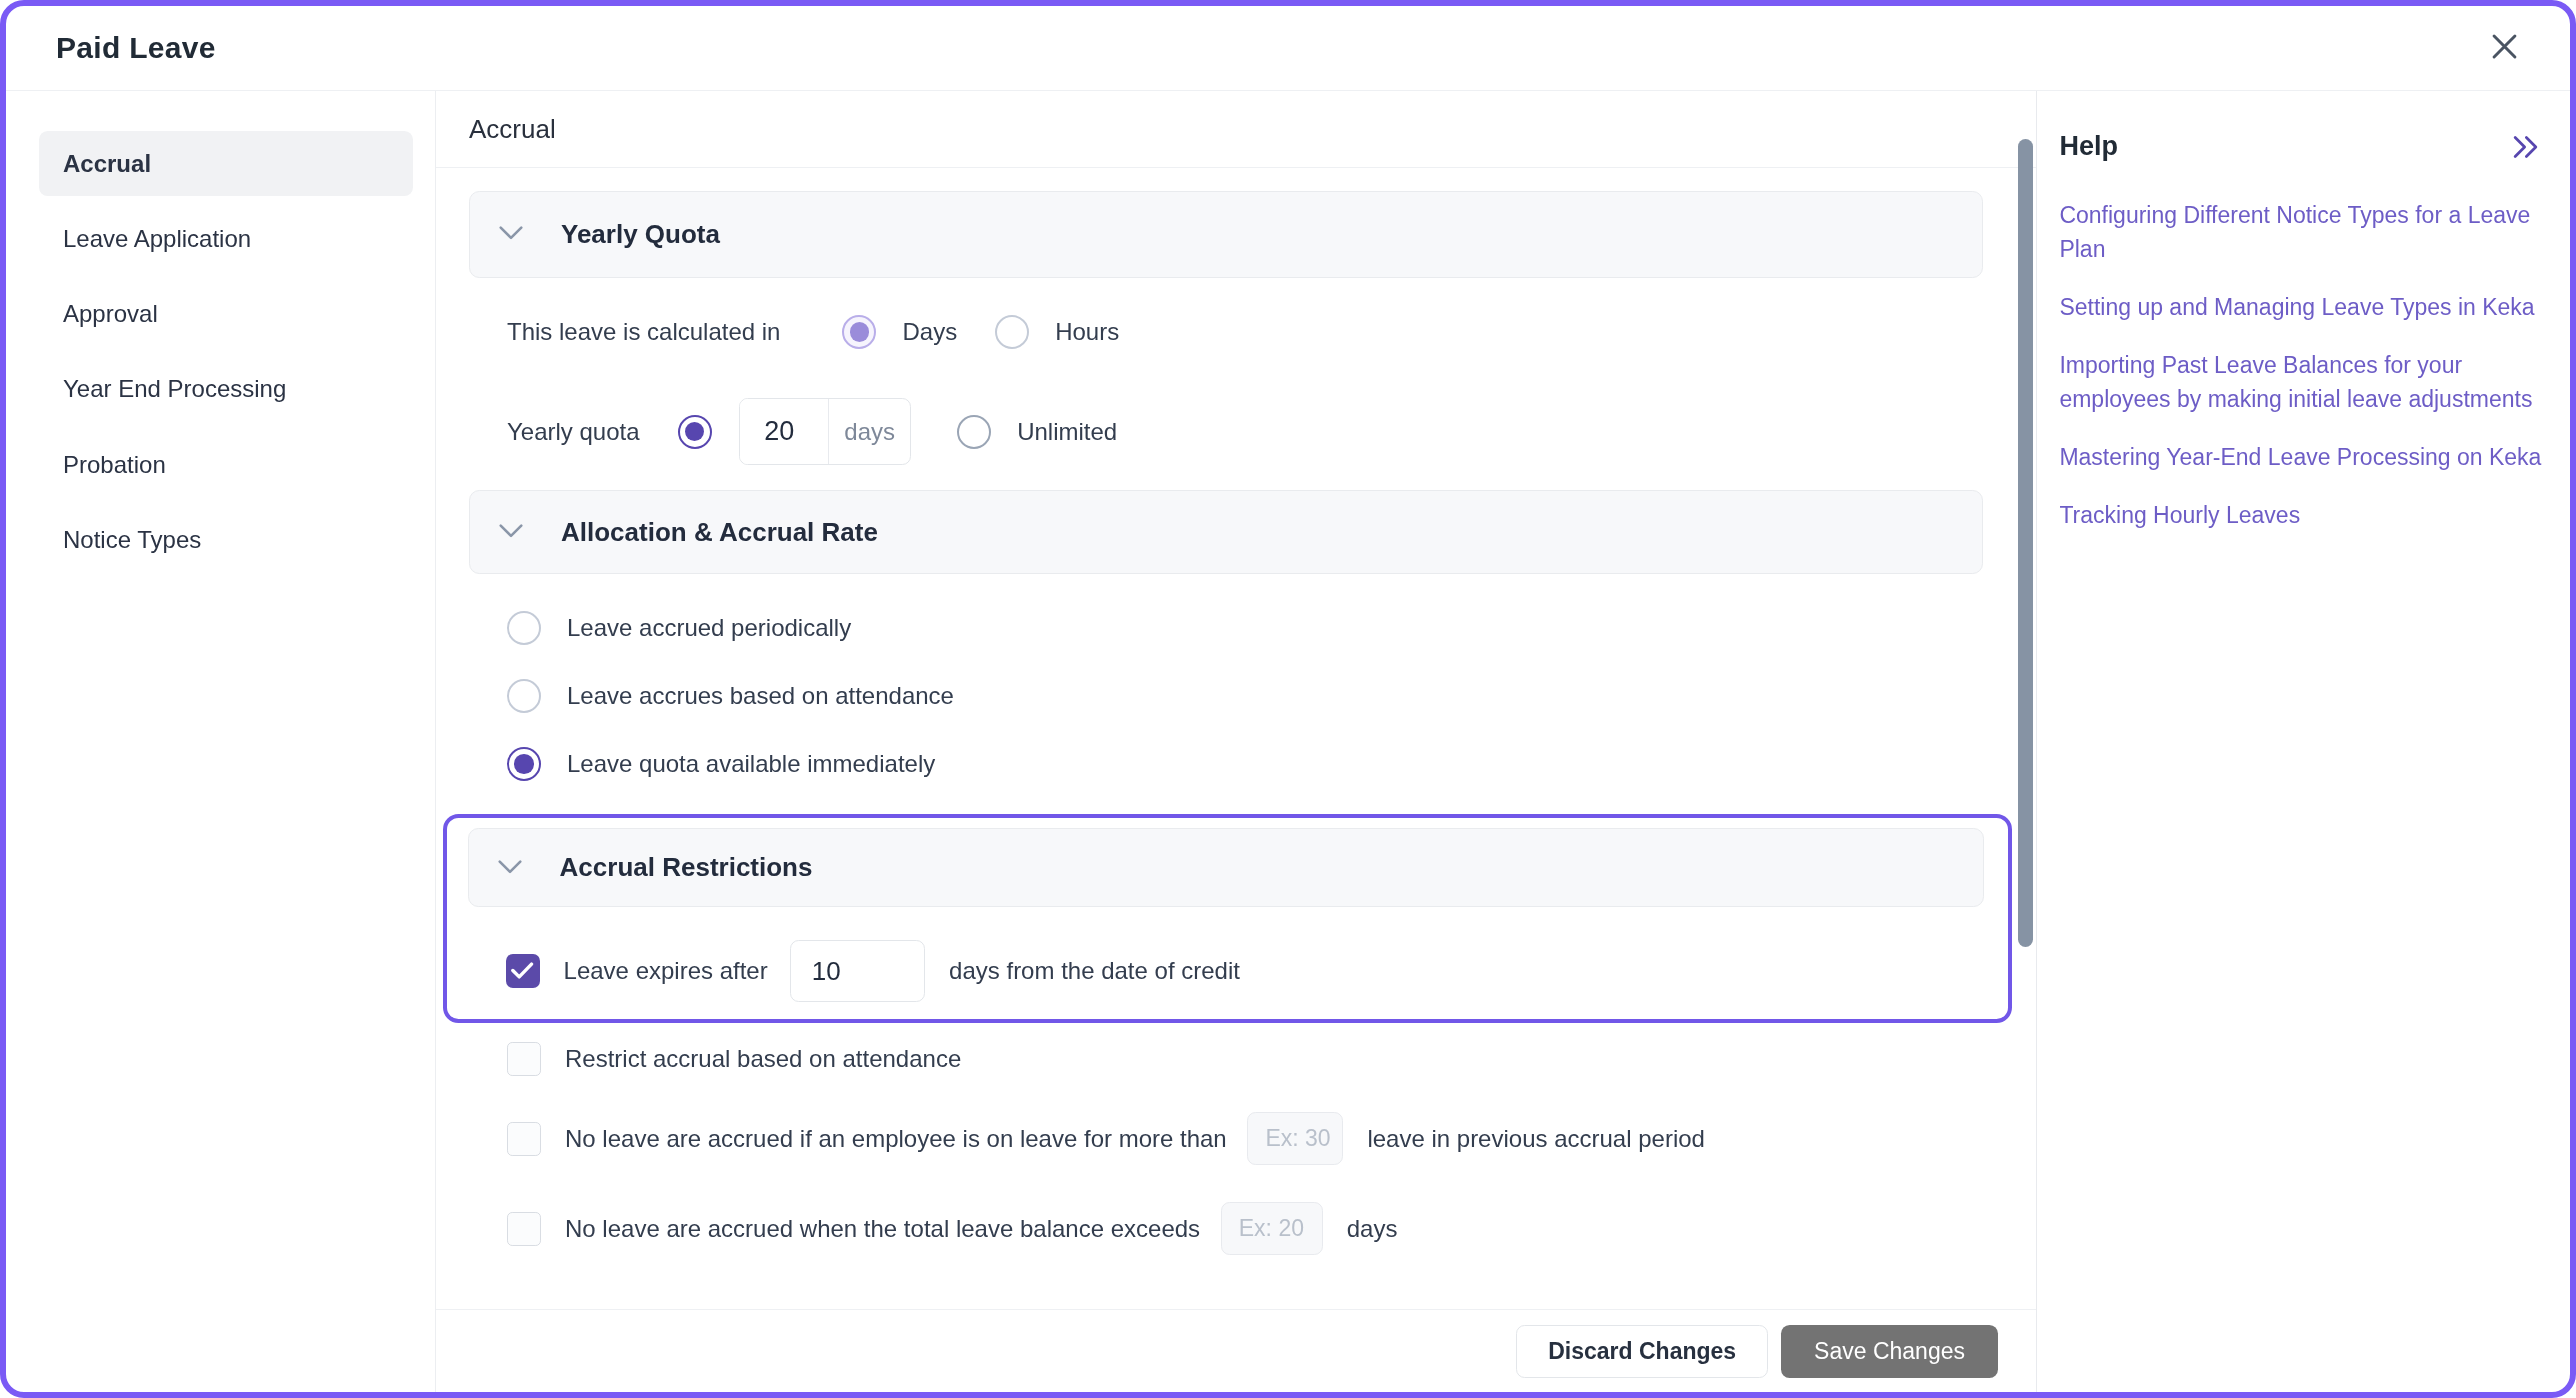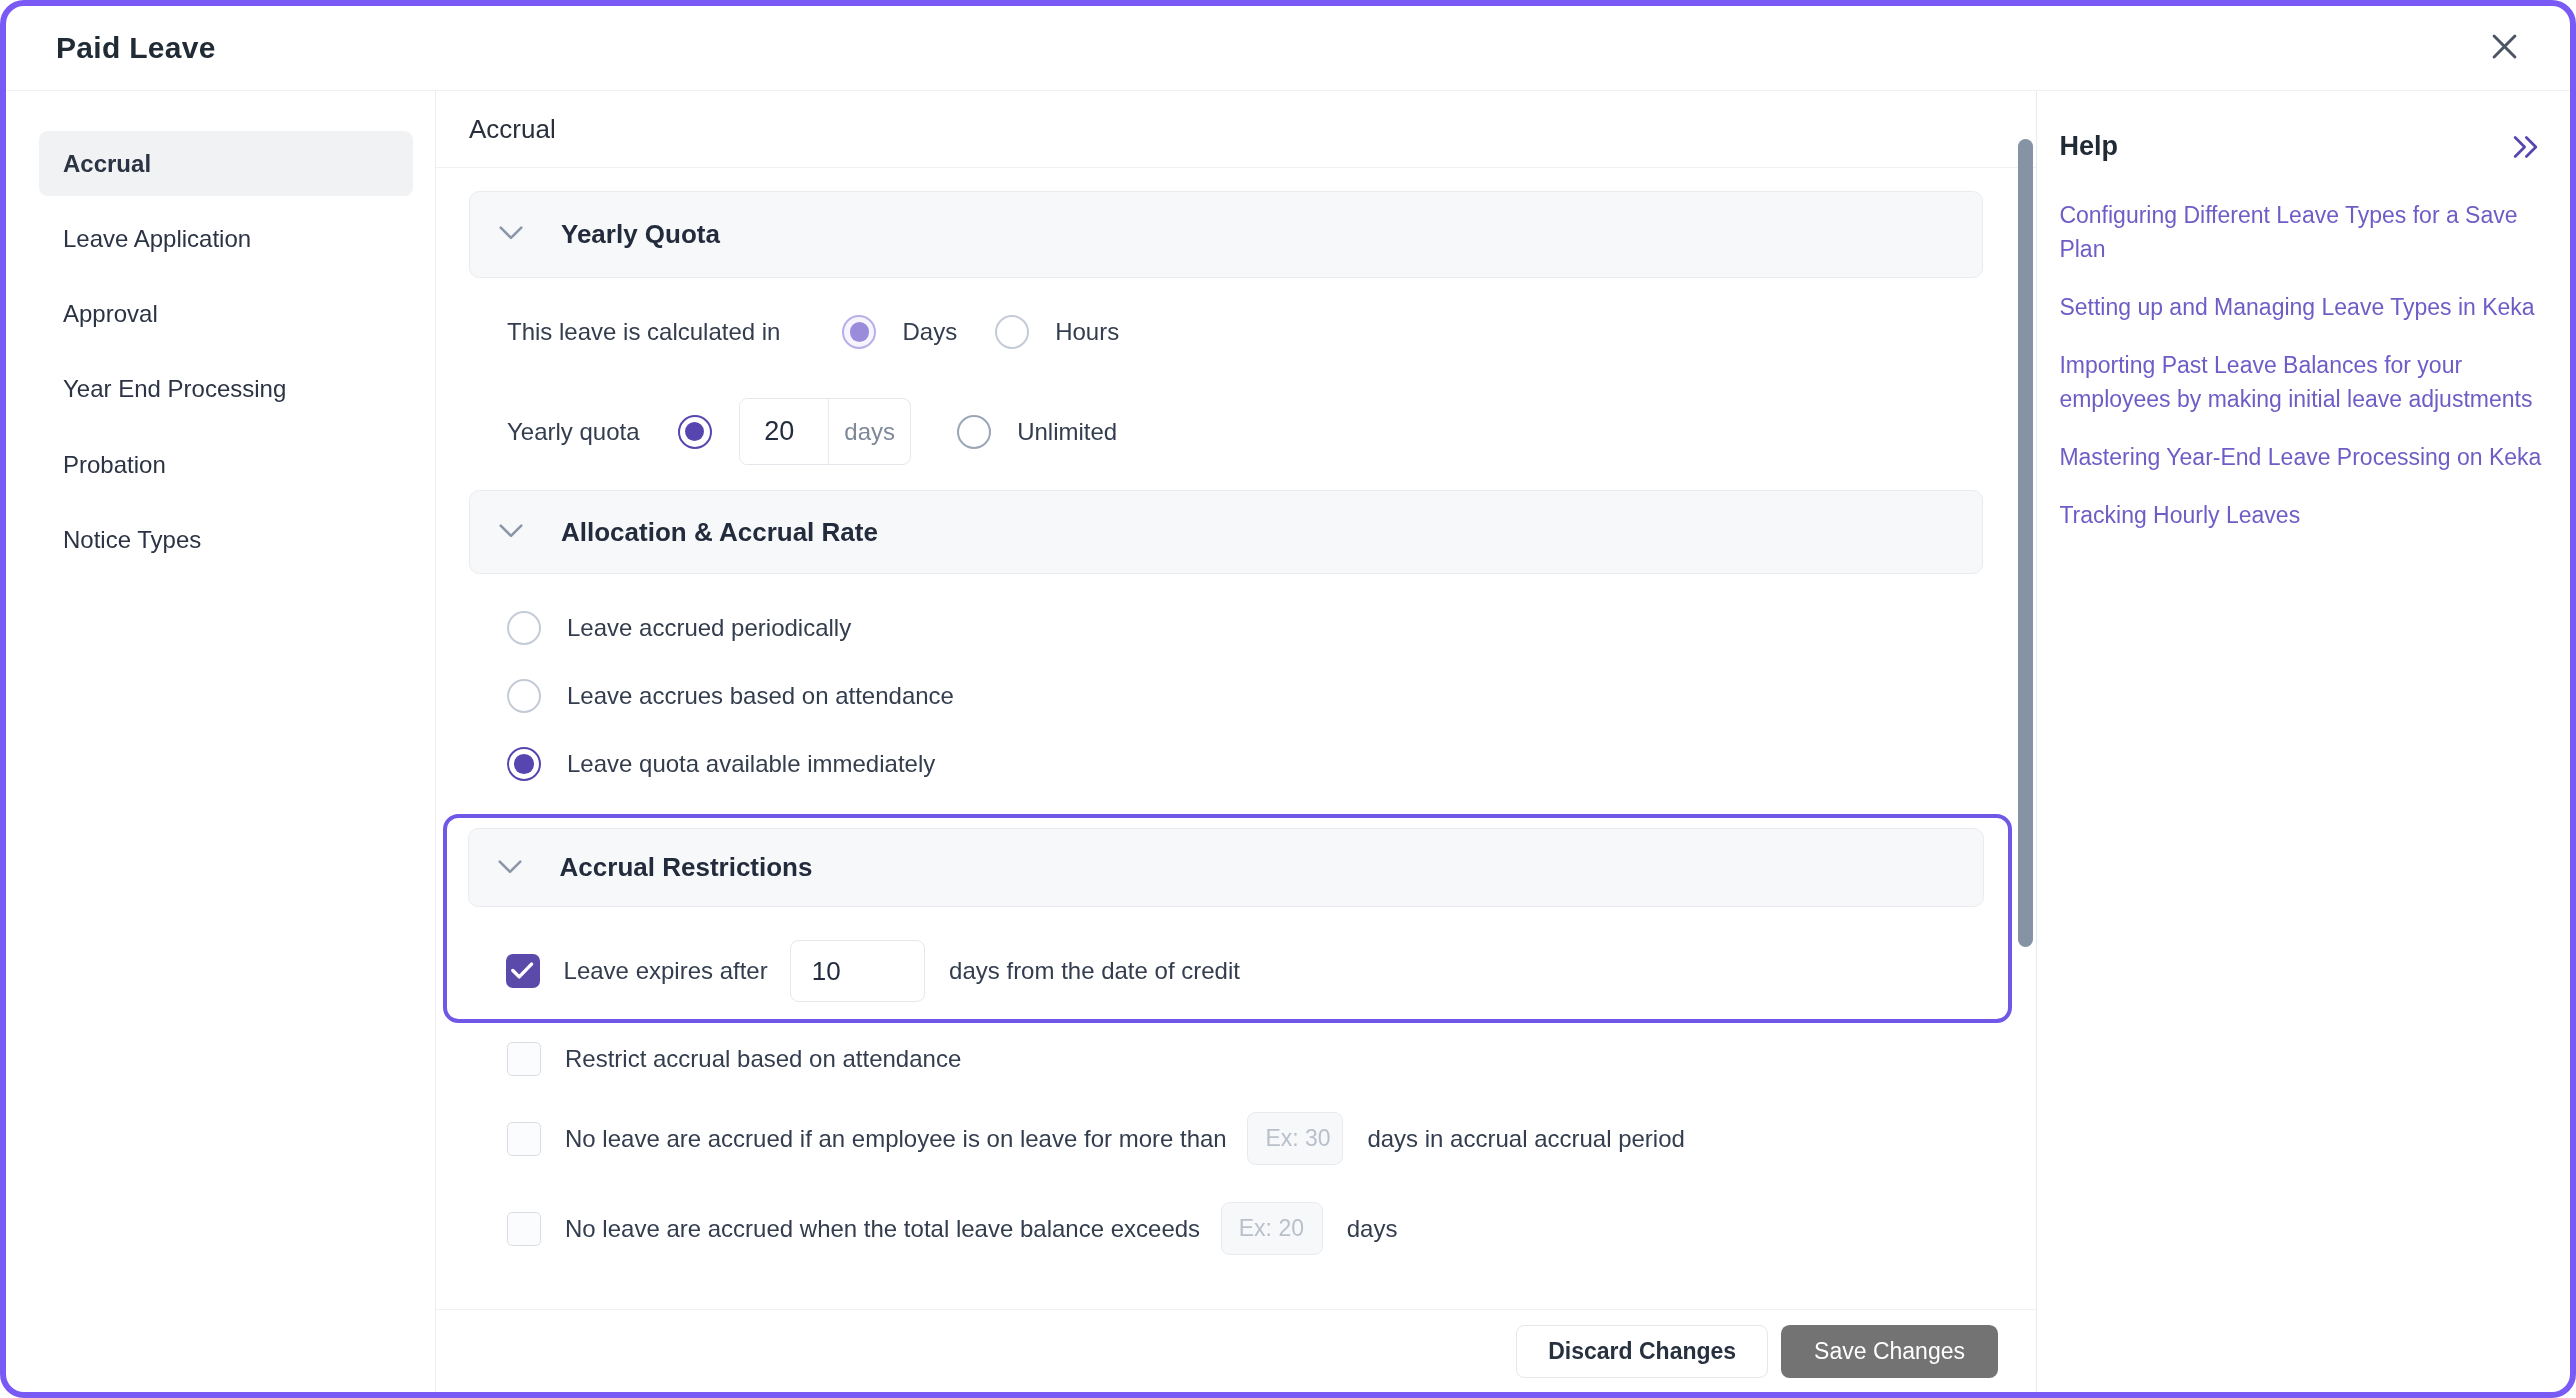--- a/index.html
+++ b/index.html
@@ -245,21 +245,21 @@
 
         <div class="check-row" style="margin:19px 0 0 71px; height:34px;">
           <span class="checkbox unchecked"></span>
           <span class="check-label">Restrict accrual based on attendance</span>
         </div>
 
         <div class="check-row" style="margin:36px 0 0 71px; height:53px;">
           <span class="checkbox unchecked"></span>
           <span class="check-label">No leave are accrued if an employee is on leave for more than</span>
           <input class="ph-input" type="text" style="width: 96px; margin-left: 20.7px;" placeholder="Ex: 30">
-          <span class="after-label">days in accrual accrual period</span>
+          <span class="after-label">leave in previous accrual period</span>
         </div>
 
         <div class="check-row" style="margin:37px 0 0 71px; height:53px;">
           <span class="checkbox unchecked"></span>
           <span class="check-label">No leave are accrued when the total leave balance exceeds</span>
           <input class="ph-input" type="text" style="width: 102px; margin-left: 20.7px;" placeholder="Ex: 20">
           <span class="after-label">days</span>
         </div>
 
       </div>
@@ -275,21 +275,21 @@
     <aside class="help">
       <div class="help-header">
         <span class="help-title">Help</span>
         <span class="help-collapse">
           <svg width="31" height="26" viewBox="0 0 36 30">
               <path d="M6 4 L17 15 L6 26 M19 4 L30 15 L19 26" stroke="#5746af" stroke-width="3.2" fill="none" stroke-linecap="round" stroke-linejoin="round"></path>
             </svg>
         </span>
       </div>
       <div class="help-links">
-        <div class="help-link">Configuring Different Leave Types for a Save Plan</div>
+        <div class="help-link">Configuring Different Notice Types for a Leave Plan</div>
         <div class="help-link">Setting up and Managing Leave Types in Keka</div>
         <div class="help-link">Importing Past Leave Balances for your employees by making initial leave adjustments</div>
         <div class="help-link">Mastering Year-End Leave Processing on Keka</div>
         <div class="help-link">Tracking Hourly Leaves</div>
       </div>
     </aside>
 
   </div>
 </div>
 

